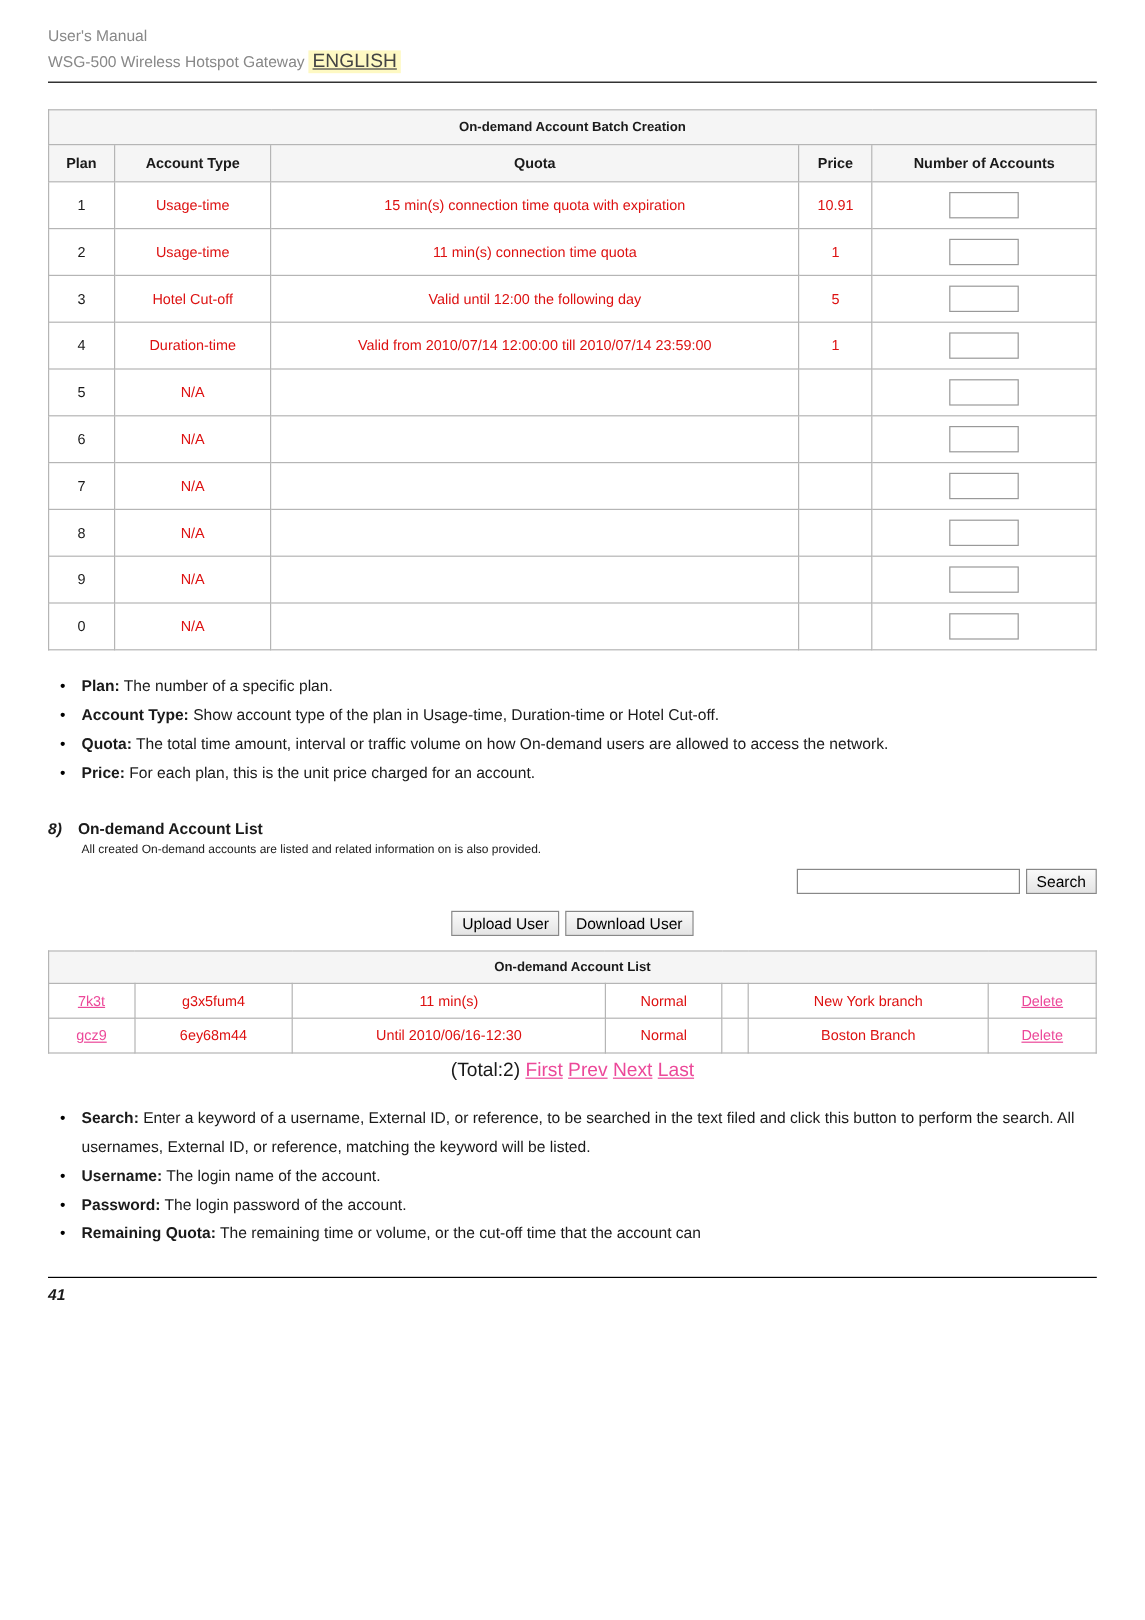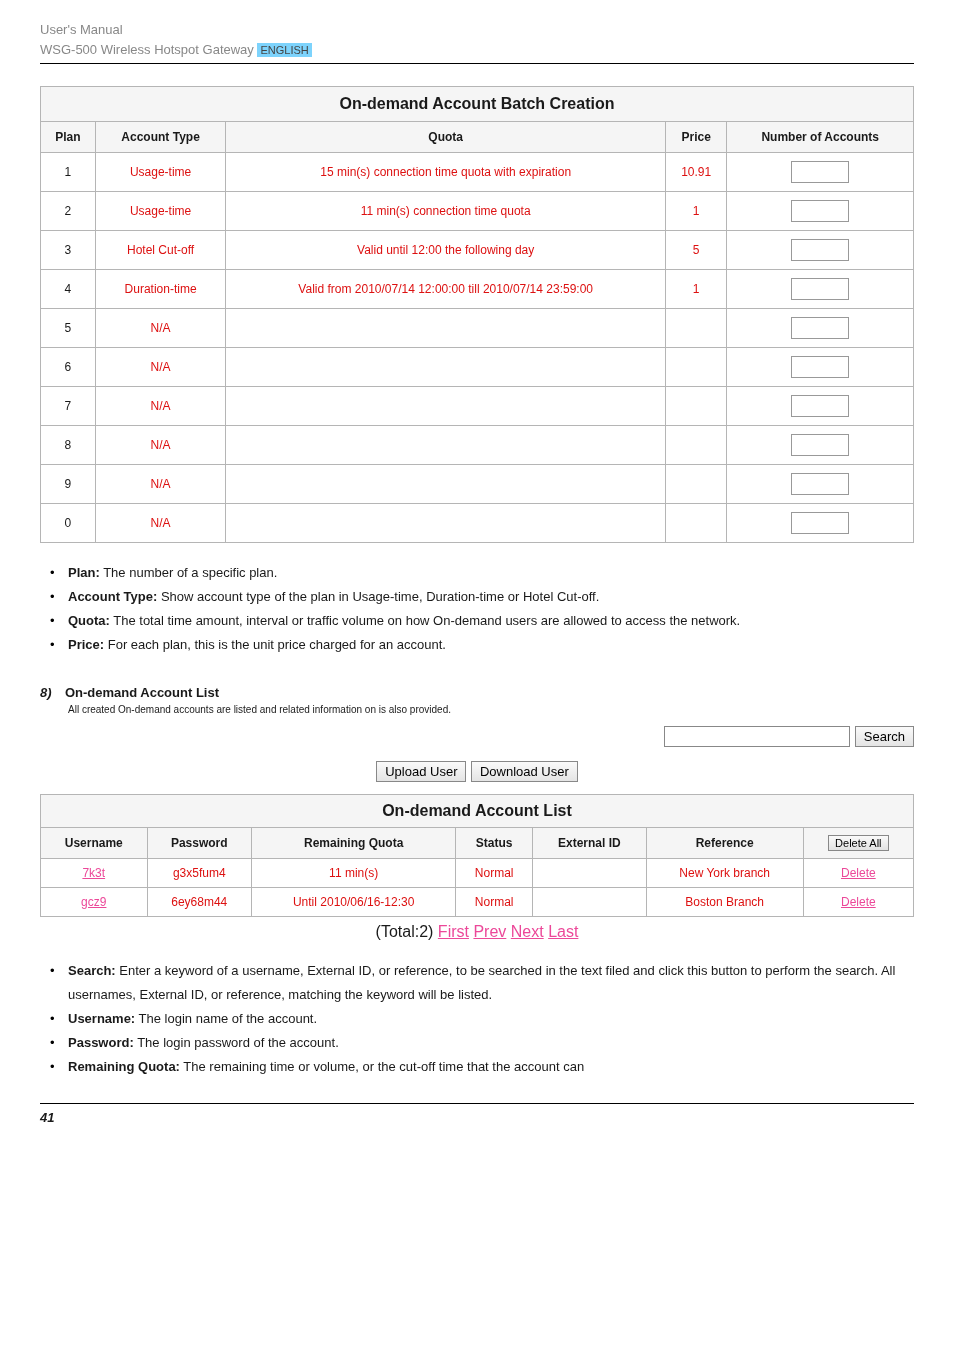--- a/index.html
+++ b/index.html
@@ -16,42 +16,43 @@
     color: #888;
     font-size: 13px;
     line-height: 1.5;
     border-bottom: 1.5px solid #000;
     padding-bottom: 4px;
     margin-bottom: 22px;
   }
   .top-header .line1 { }
   .top-header .line2 { }
   .english-badge {
-    background: #7dd3fc;
+    background: #fef9c3;
     color: #444;
-    font-size: 11px;
+    font-size: 16px;
     padding: 1px 3px;
+    text-decoration: underline;
   }
   table.ondemand {
     width: 100%;
     border-collapse: collapse;
     font-size: 12px;
   }
   table.ondemand th, table.ondemand td {
     border: 1px solid #b5b5b5;
     text-align: center;
     padding: 8px 6px;
     vertical-align: middle;
   }
   table.ondemand th {
     background: #f5f5f5;
     font-weight: bold;
   }
   .caption-row th {
-    font-size: 16px;
+    font-size: 11px;
     font-weight: bold;
     padding: 10px;
   }
   .red-text { color: #d11; }
   .num-of-accounts-input {
     width: 52px;
     height: 18px;
     border: 1px solid #999;
     background: #fff;
   }
@@ -252,29 +253,20 @@
 <div class="center-buttons">
   <button class="btn">Upload User</button>
   <button class="btn">Download User</button>
 </div>
 
 <table class="account-list">
   <tbody>
       <tr class="caption-row">
         <th colspan="7">On-demand Account List</th>
       </tr>
-  <tr>
-    <th>Username</th>
-    <th>Password</th>
-    <th>Remaining Quota</th>
-    <th>Status</th>
-    <th>External ID</th>
-    <th>Reference</th>
-    <th><button class="inline-btn">Delete All</button></th>
-  </tr>
   </tbody>
     <tbody id="list-rows">
       <tr>
         <td><span class="link-blue">7k3t</span></td>
         <td class="red-text">g3x5fum4</td>
         <td class="red-text">11 min(s)</td>
         <td class="red-text">Normal</td>
         <td></td>
         <td class="red-text">New York branch</td>
         <td><span class="link-blue">Delete</span></td>

